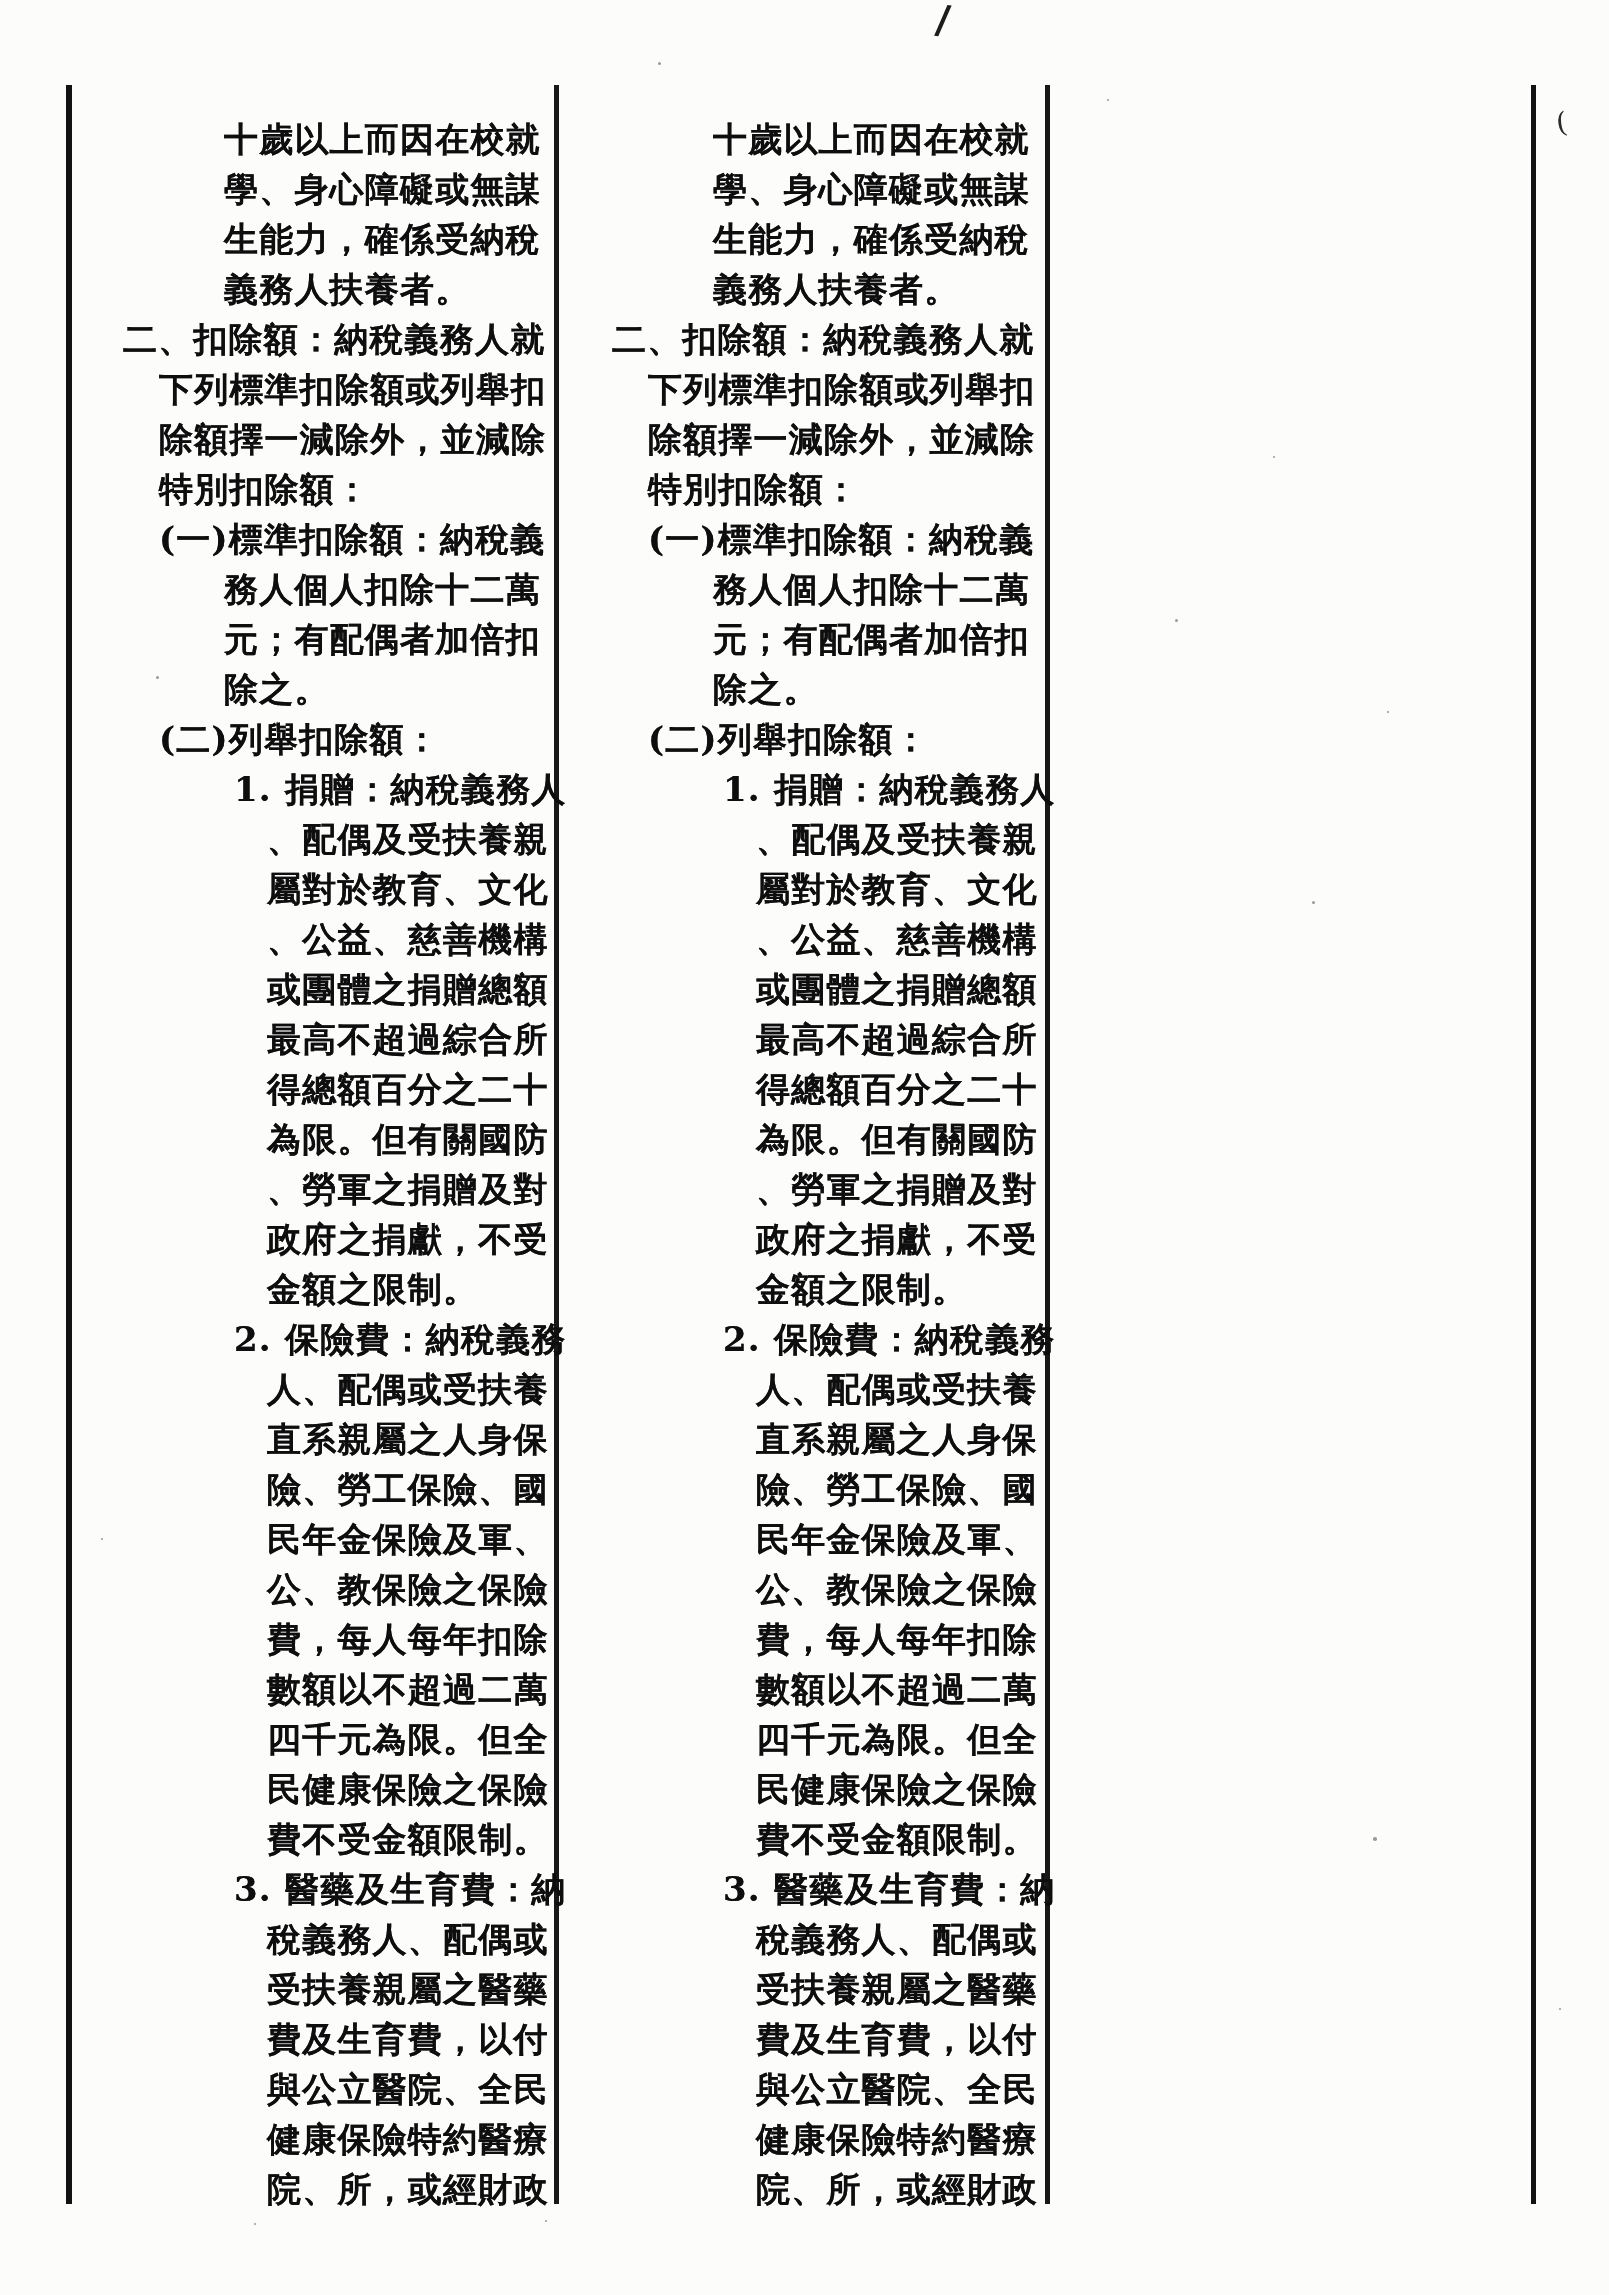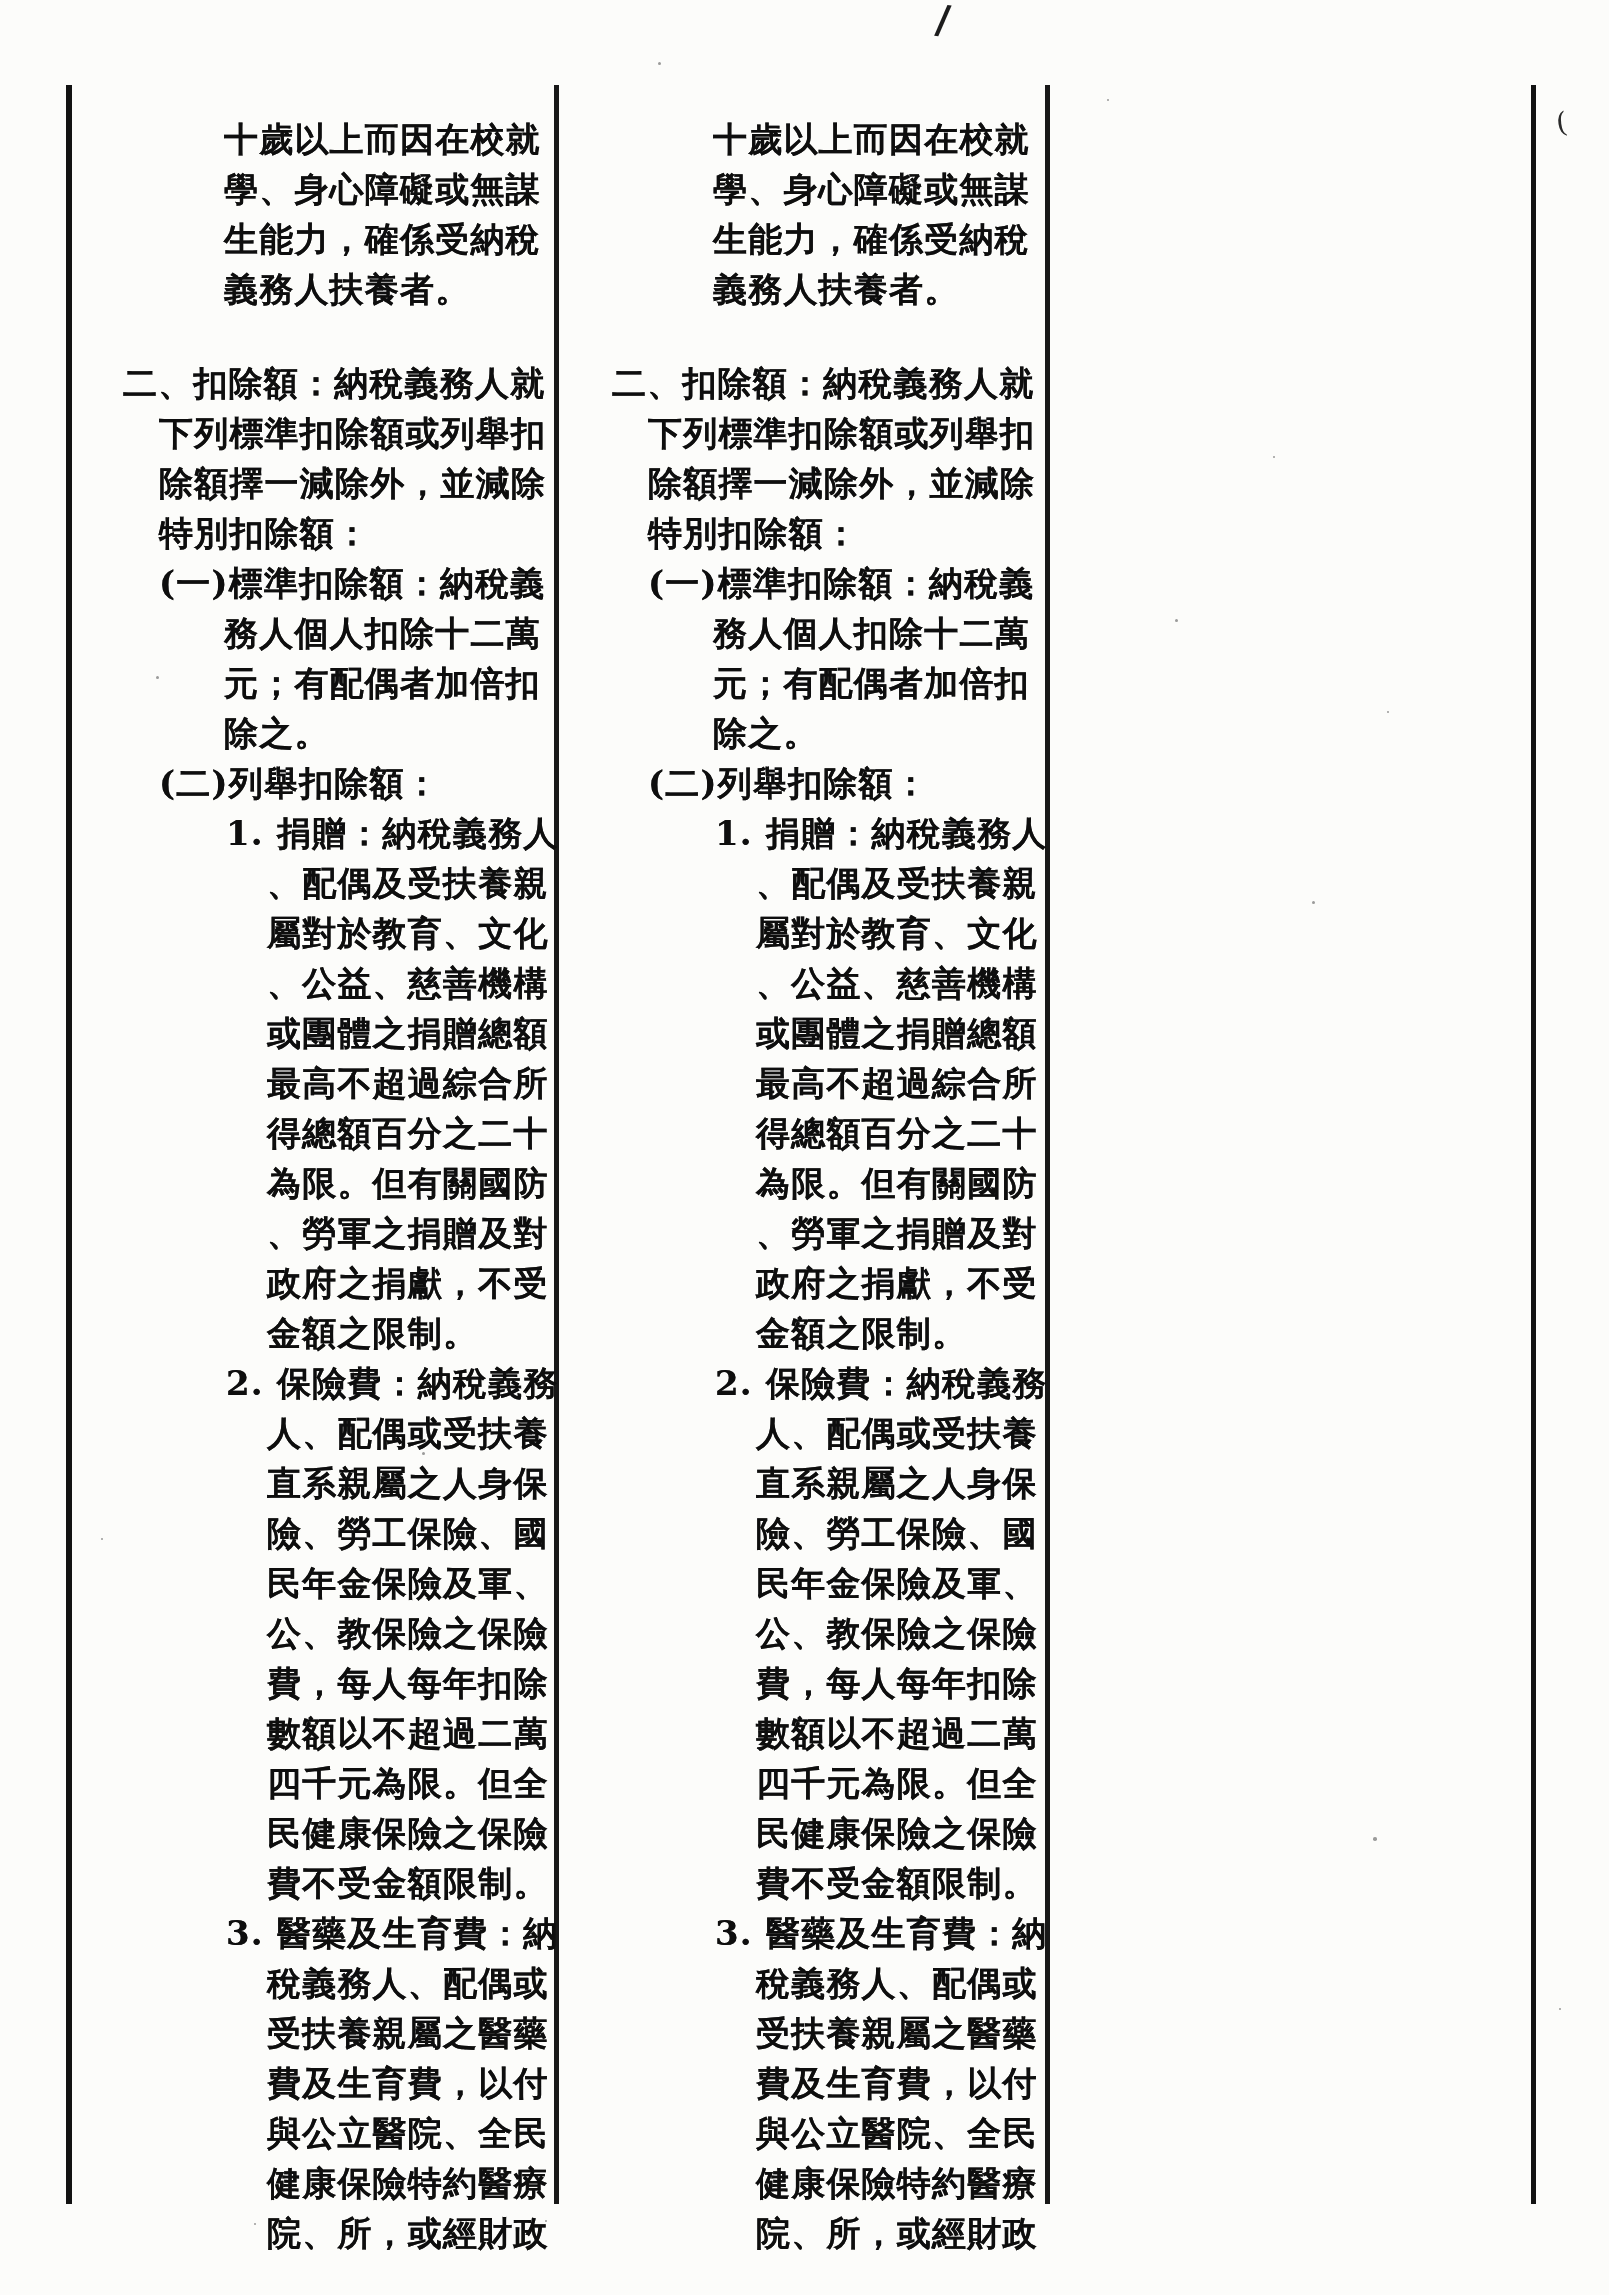--- a/index.html
+++ b/index.html
@@ -36,24 +36,24 @@
 
   .tline {
     height: 50px;
     line-height: 50px;
     font-size: 34px;
     font-weight: 700;
     letter-spacing: 1.2px;
     white-space: nowrap;
     text-shadow: 0 0 0.6px rgba(10,10,10,0.75);
   }
-  .ind-item    { padding-left: 57px; margin-top: 44px;  }
+  .ind-item    { padding-left: 57px;  }
   .ind-sub     { padding-left: 93px; }
   .ind-body    { padding-left: 158px; }
-  .ind-num     { padding-left: 160px; }
+  .ind-num     { padding-left: 160px; margin-left: 8px; }
   .ind-numbody { padding-left: 201px; }
 
   
   .slash-mark {
     position: absolute;
     left: 936px;
     top: -3.6px;
     font-size: 39px;
     font-weight: 700;
     color: #1c1c1c;

